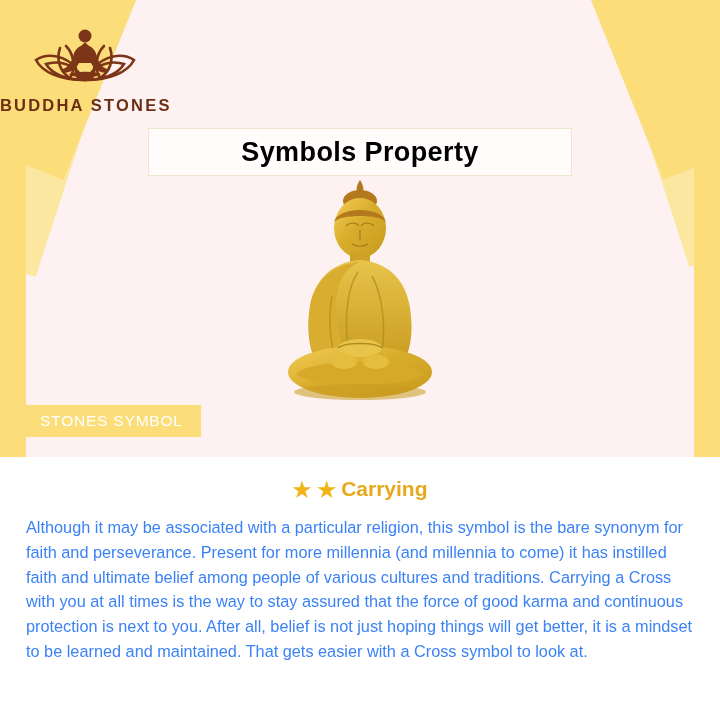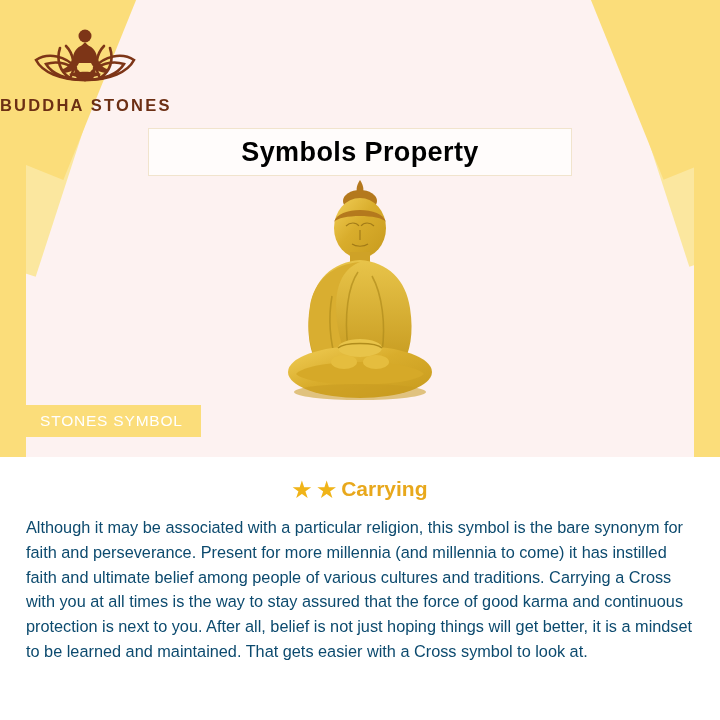--- a/index.html
+++ b/index.html
@@ -109,21 +109,21 @@
   }
   .virtue {
     display: inline-flex; align-items: center; gap: 5px;
     font-size: 21px; font-weight: 700; color: #e8a81c;
   }
   .star { color: #f0b419; font-size: 21px; line-height: 1; }
   .paragraph {
     margin-top: 14px;
     font-size: 16.3px;
     line-height: 1.52;
-    color: #0c4a6e;
+    color: #3b82f6;
     text-align: left;
   }
 </style>
 </head>
 <body>
 
 <div class="page">
 
   <div class="wedge wedge-tl-2"></div>
   <div class="wedge wedge-tl-1"></div>

